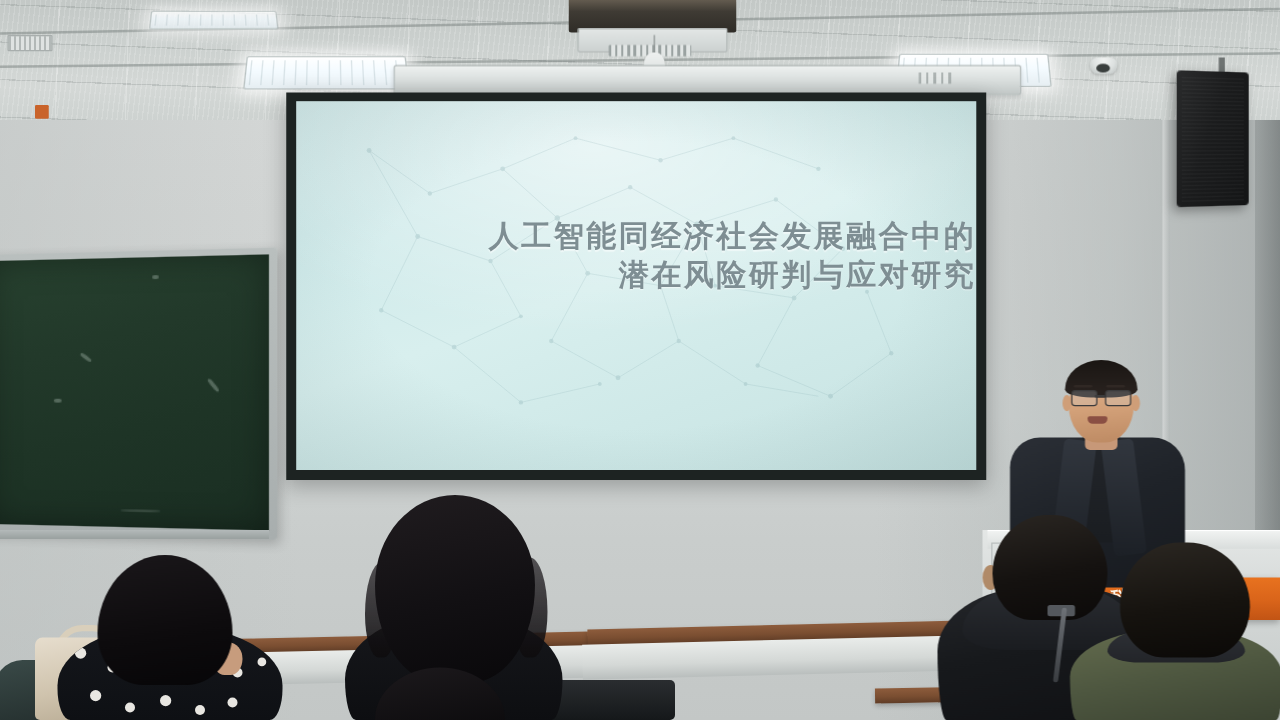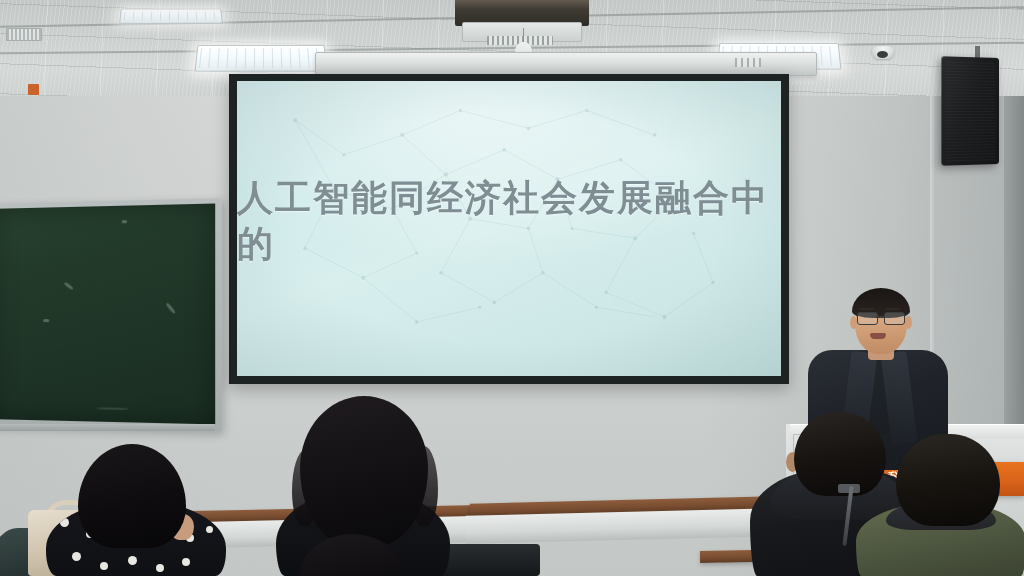--- a/index.html
+++ b/index.html
@@ -124,23 +124,23 @@
   }
   .screen-net{
     position:absolute;left:0;top:0;width:100%;height:100%;opacity:.30;
   }
   .screen-vign{
     position:absolute;inset:0;
     background:radial-gradient(ellipse at 50% 50%,rgba(0,0,0,0) 55%,rgba(110,140,140,.20) 100%);
   }
   .slide-title{
     position:absolute;left:0;right:0;top:94px;
-    text-align:left;
+    text-align:right;
     color:#7e8e93;
-    font-size:36px;line-height:1.28;font-weight:bold;
+    font-size:24px;line-height:1.28;font-weight:bold;
     letter-spacing:2px;
     text-shadow:0 1px 1px rgba(255,255,255,.55);
   }
   .slide-author{
     position:absolute;left:0;right:0;top:206px;text-align:center;
     color:#95a6aa;font-size:11px;letter-spacing:3px;
   }
 
   
   .board-frame{
@@ -477,20 +477,21 @@
           <circle cx="370" cy="230" r="1.6"></circle>
             <circle cx="230" cy="30" r="1.6"></circle>
           <circle cx="300" cy="48" r="1.8"></circle>
             <circle cx="360" cy="30" r="1.6"></circle>
           <circle cx="430" cy="55" r="1.8"></circle>
         </g>
       </svg>
       <div class="screen-vign"></div>
       <div class="slide-title">
         <div>人工智能同经济社会发展融合中的</div>
+        <div>潜在风险研判与应对研究</div>
       </div>
     </div>
   </div>
 
   <div class="board-frame">
     <div class="board">
       <div class="chalk" style="left:128px;top:14px;width:5px;height:3px;"></div>
       <div class="chalk" style="left:72px;top:76px;width:10px;height:3px;transform:rotate(38deg);"></div>
       <div class="chalk" style="left:168px;top:98px;width:12px;height:3px;transform:rotate(52deg);"></div>
       <div class="chalk" style="left:52px;top:110px;width:6px;height:3px;"></div>

